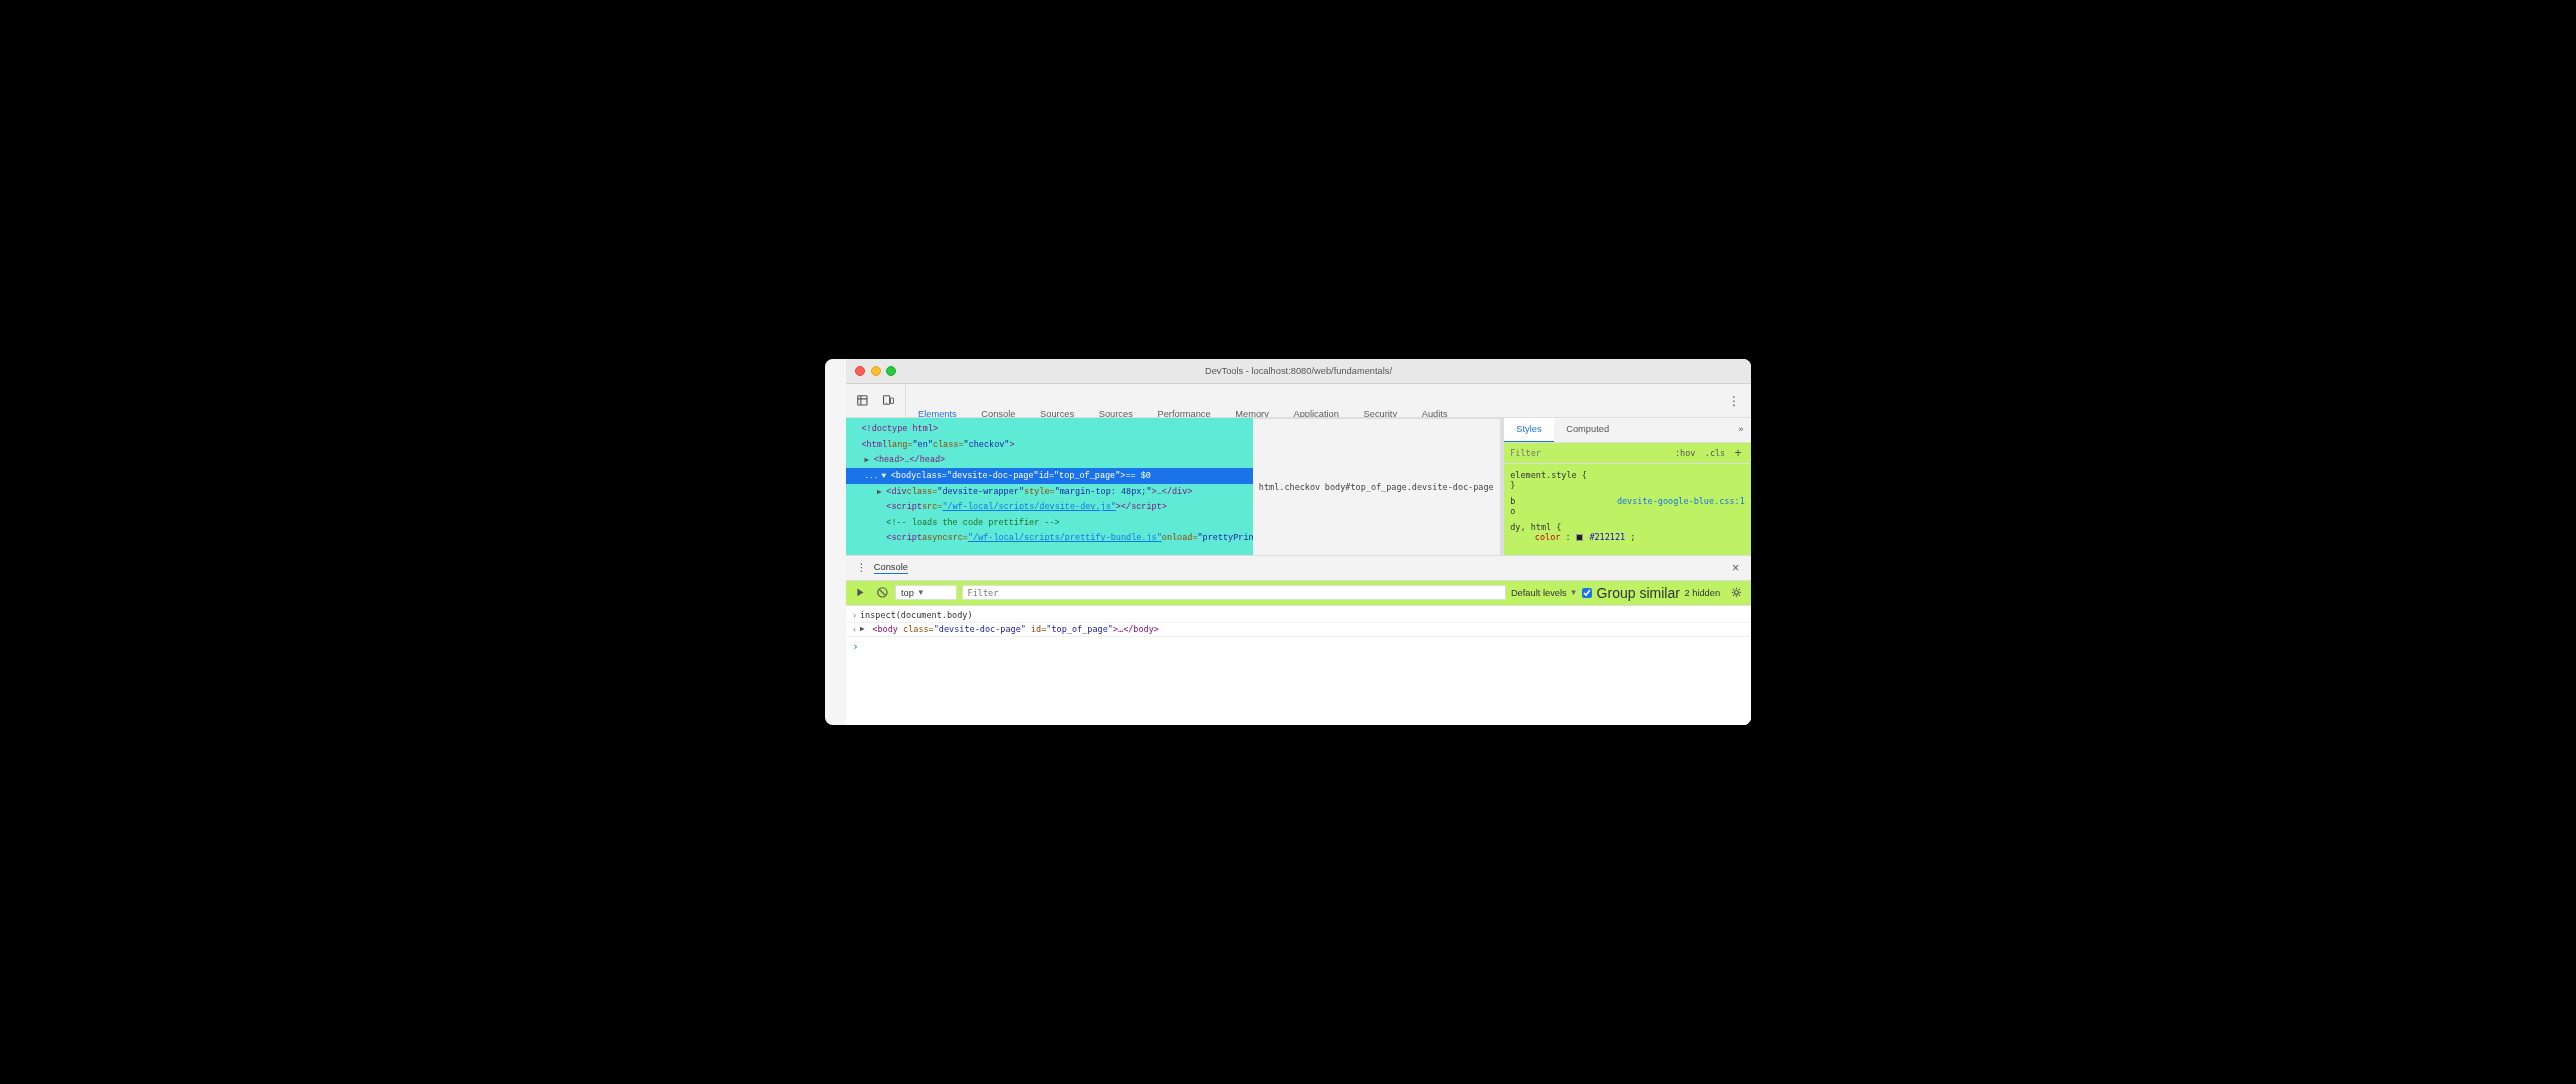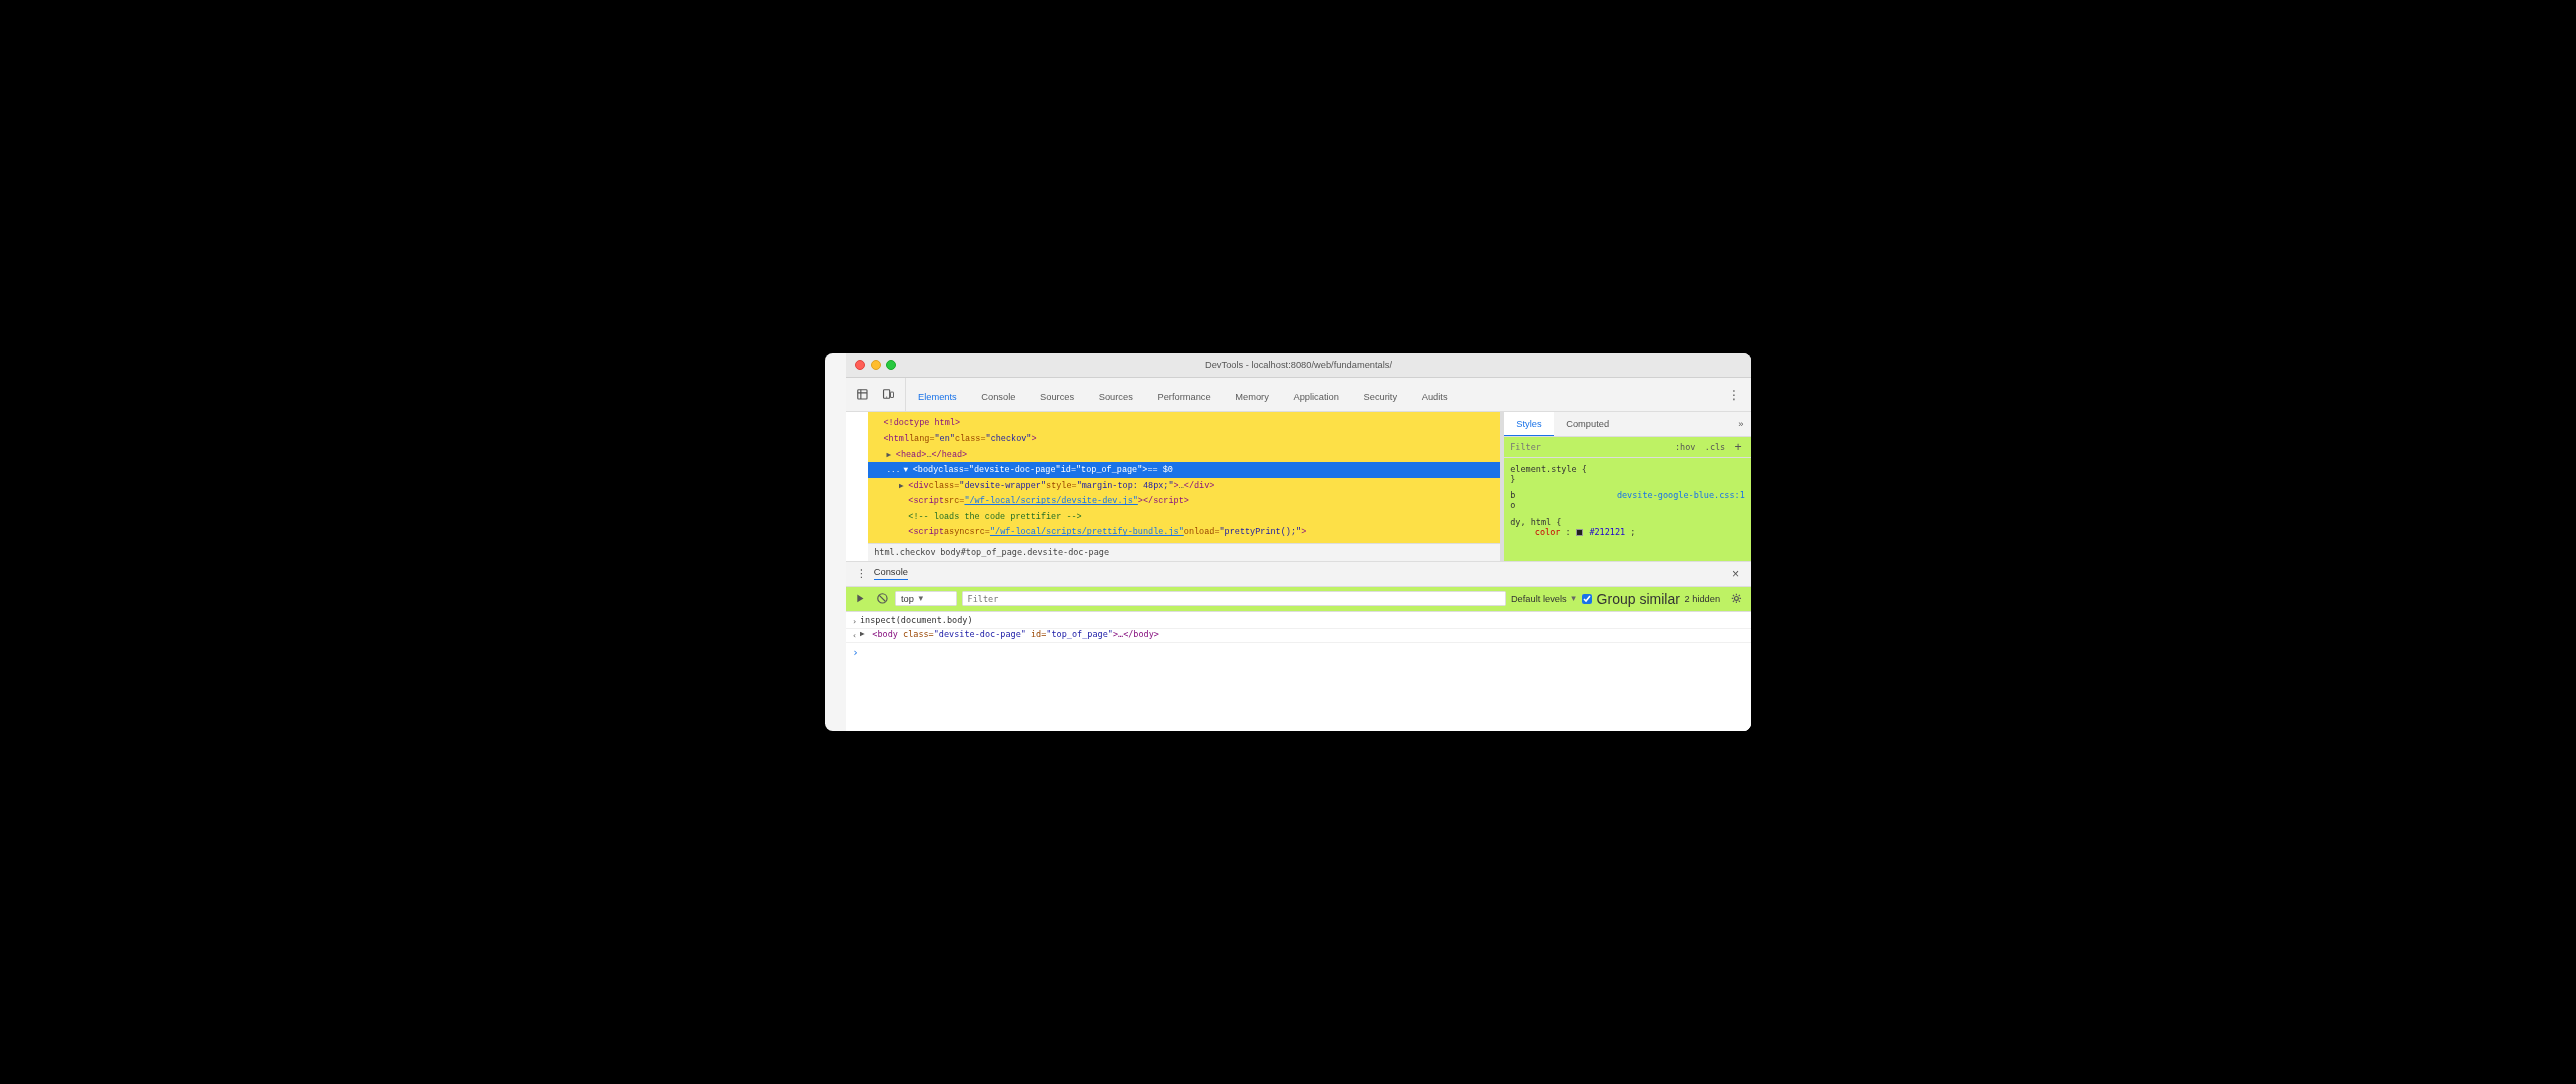--- a/index.html
+++ b/index.html
@@ -94,21 +94,21 @@
     .devtools-tab {
       padding: 0 12.3px;
       font-size: 9.3px;
       color: #5a5a5a;
       display: flex;
       align-items: center;
       cursor: pointer;
       white-space: nowrap;
       border-bottom: 1.5px solid transparent;
       position: relative;
-      top: 3px;
+      top: 14px;
     }
     .devtools-tab.active {
       color: #1a73e8;
       border-bottom: 1.5px solid #1a73e8;
     }
     .toolbar-more {
       width: 21.6px;
       display: flex;
       align-items: center;
       justify-content: center;
@@ -120,25 +120,24 @@
     .devtools-main {
       display: flex;
       flex: 1;
       overflow: hidden;
       min-height: 0;
     }
     
     .elements-panel {
       flex: 1;
       display: flex;
-      flex-direction: column;
+      flex-direction: row;
       border-right: 0.8px solid #ddd;
       min-width: 0;
-      background: #fde047;
-      margin-left: 22px;
+      background: #5eead4;
     }
     .elements-content {
       flex: 1;
       padding: 3.1px 0;
       font-family: 'Monaco', 'Menlo', 'Courier New', monospace;
       font-size: 8.5px;
       line-height: 14px;
       overflow: auto;
       color: #333;
     }

